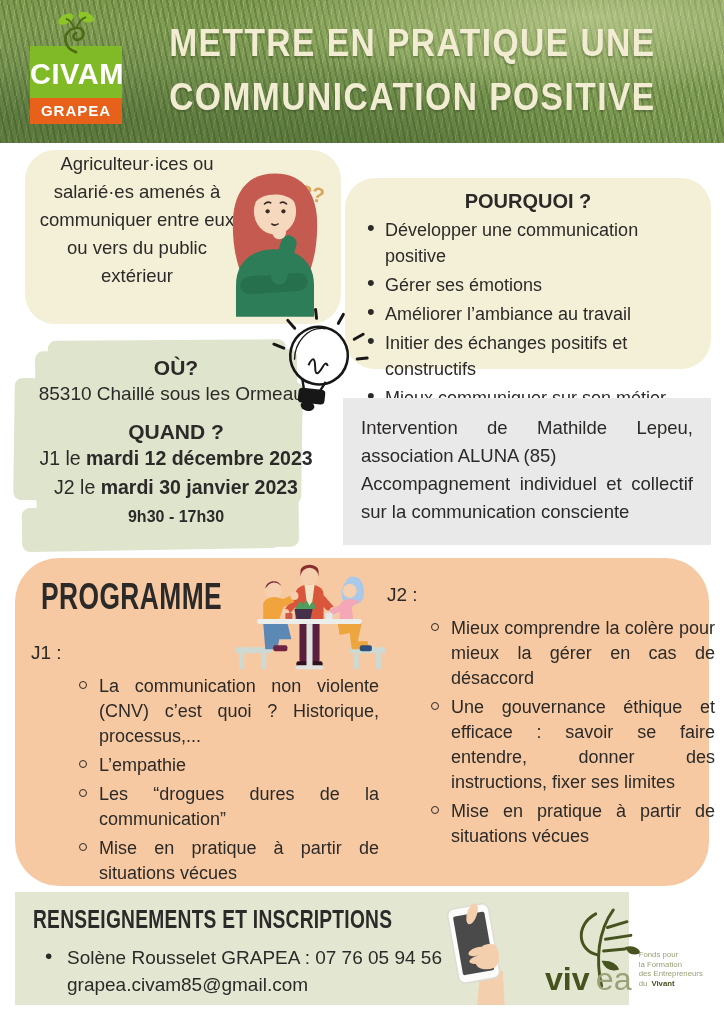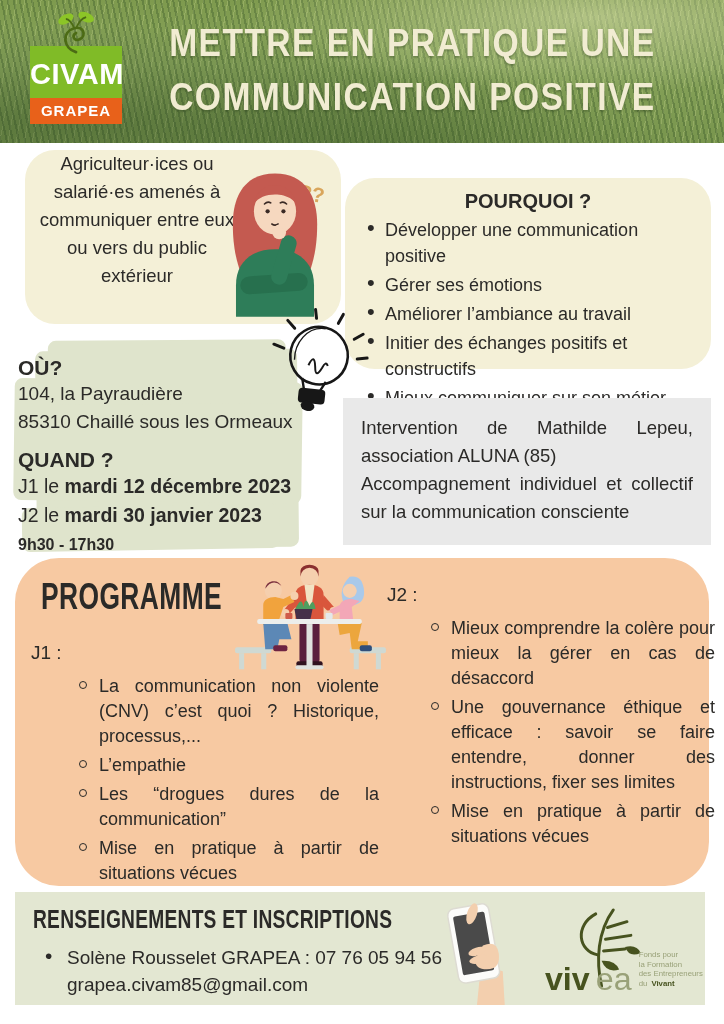--- a/index.html
+++ b/index.html
@@ -40,21 +40,21 @@
   .pw-list{list-style:none;margin:0;padding:0 14px 0 20px;}
   .pw-list li{position:relative;padding-left:20px;font-size:18px;line-height:26px;margin-bottom:3px;}
   .pw-list li::before{content:"•";position:absolute;left:2px;top:-2px;font-size:22px;}
   
   .zone-ouquand{position:absolute;left:14px;top:338px;width:300px;height:218px;}
   .brush{position:absolute;background:#dfe4cc;border-radius:8px;}
   .brush1{left:22px;top:12px;width:262px;height:198px;transform:rotate(-.6deg);}
   .brush2{left:0px;top:42px;width:288px;height:122px;transform:rotate(.8deg);}
   .brush3{left:34px;top:2px;width:238px;height:64px;transform:rotate(-.4deg);}
   .brush4{left:8px;top:168px;width:258px;height:44px;transform:rotate(-1deg);}
-  .ouquand-content{position:absolute;left:4px;top:0;width:100%;text-align:left;}
+  .ouquand-content{position:absolute;left:12px;top:0;width:100%;text-align:center;}
   .ou-title{font-weight:bold;font-size:21px;padding-top:18px;}
   .addr{font-size:19px;line-height:28px;}
   .quand-title{font-weight:bold;font-size:21px;margin-top:12px;}
   .date-line{font-size:19.5px;line-height:29px;}
   .date-line b{font-weight:bold;}
   .hours{font-weight:bold;font-size:16px;line-height:30px;}
   .bulb-svg{position:absolute;left:260px;top:306px;width:124px;height:118px;z-index:3;}
   
   .card-intervenant{position:absolute;left:343px;top:398px;width:368px;height:147px;background:#e9e9e9;box-sizing:border-box;padding:16px 18px;}
   .iv-line{font-size:18.5px;line-height:28px;text-align:justify;}
@@ -64,21 +64,21 @@
   .people-svg{position:absolute;left:206px;top:2px;width:176px;height:112px;}
   .prog-col{position:absolute;}
   .col-j1{left:16px;top:84px;width:354px;}
   .col-j2{left:372px;top:26px;width:334px;}
   .day-label{font-size:19px;margin-bottom:10px;}
   .prog-list{list-style:none;margin:0;padding:0 6px 0 46px;}
   .col-j2 .prog-list{padding-left:42px;}
   .prog-list li{position:relative;padding-left:22px;font-size:18px;line-height:25px;margin-bottom:4px;text-align:justify;}
   .prog-list li::before{content:"";position:absolute;left:2px;top:7px;width:8px;height:8px;border:1.6px solid #2b2a28;border-radius:50%;box-sizing:border-box;}
   
-  .footer-box{position:absolute;left:15px;top:892px;width:690px;height:113px;background:#e3e7d2;}
+  .footer-box{position:absolute;left:15px;top:892px;width:614px;height:113px;background:#e3e7d2;}
   .foot-title{position:absolute;left:18px;top:12px;font-weight:bold;font-size:24px;letter-spacing:.3px;transform:scale(.80,1.08);transform-origin:left top;white-space:nowrap;}
   .foot-contact{position:absolute;left:28px;top:52px;width:400px;}
   .contact-line1{position:relative;padding-left:24px;font-size:19px;line-height:27px;}
   .contact-line1::before{content:"•";position:absolute;left:2px;top:-2px;font-size:21px;}
   .contact-line2{padding-left:24px;font-size:19px;line-height:27px;}
   .phone-svg{position:absolute;left:408px;top:2px;width:104px;height:111px;}
   .vivea-svg{position:absolute;left:528px;top:8px;width:166px;height:98px;}
 </style>
 </head>
 <body>
@@ -133,21 +133,20 @@
     </ul>
   </section>
 
   <section class="zone-ouquand">
     <div class="brush brush1"></div>
     <div class="brush brush2"></div>
     <div class="brush brush3"></div>
     <div class="brush brush4"></div>
     <div class="ouquand-content">
       <div class="ou-title">OÙ?</div>
-      <div class="addr">104, la Payraudière</div>
       <div class="addr">85310 Chaillé sous les Ormeaux</div>
       <div class="quand-title">QUAND ?</div>
       <div class="date-line"><span>J1 le </span> <b>mardi 12 décembre 2023</b></div>
       <div class="date-line"><span>J2 le </span> <b>mardi 30 janvier 2023</b></div>
       <div class="hours">9h30 - 17h30</div>
     </div>
   </section>
 
   <svg class="bulb-svg" viewBox="0 0 125 118">
     <g stroke="#171717" stroke-width="3" stroke-linecap="round">

